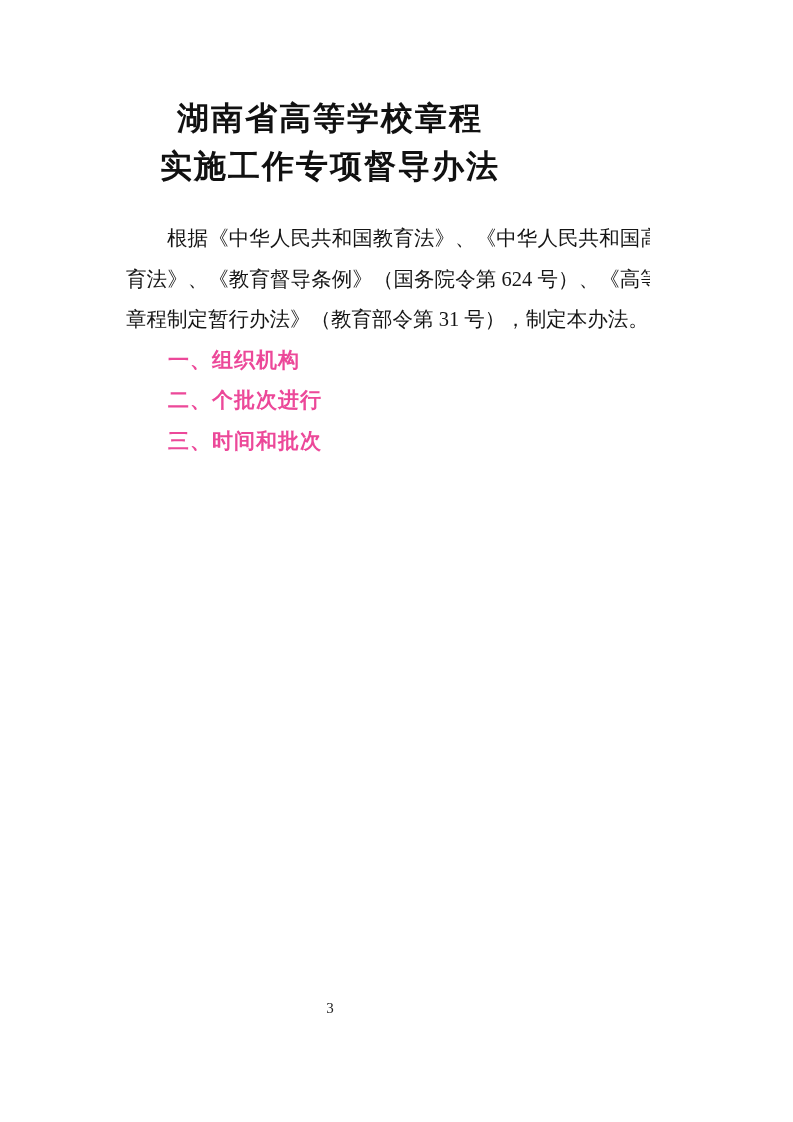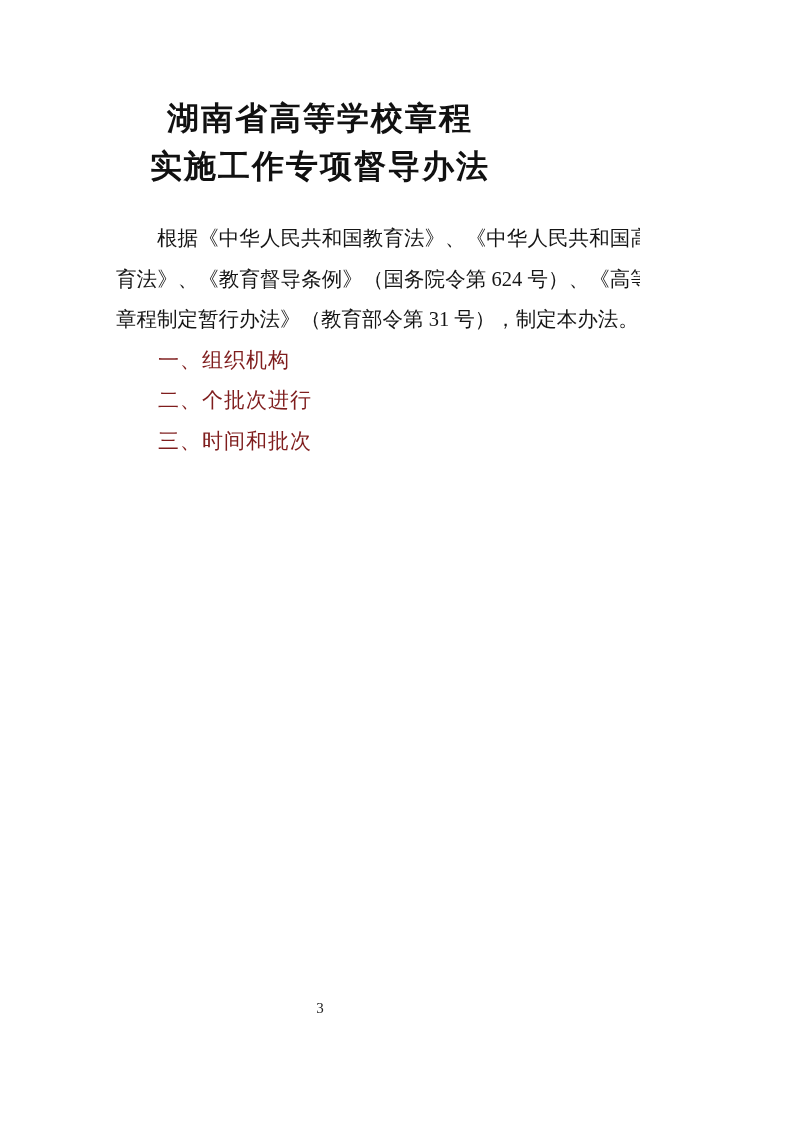--- a/index.html
+++ b/index.html
@@ -7,20 +7,21 @@
     padding: 0;
     background: #ffffff;
   }
   .page {
     position: relative;
     width: 640px;
     height: 1122px;
     background: #ffffff;
     overflow: hidden;
     color: #151515;
+    margin-left: 10px;
   }
   .doc-title {
     position: absolute;
     top: 94px;
     left: 0;
     right: 0;
     text-align: center;
     font-family: "Liberation Sans", "DejaVu Sans", sans-serif;
     font-weight: 700;
     font-size: 32px;
@@ -41,25 +42,25 @@
   }
   .para {
     margin: 0;
     text-indent: 2em;
     word-break: break-all;
   }
   .heading {
     margin: 0;
     text-indent: 2em;
     font-family: "Liberation Sans", "DejaVu Sans", sans-serif;
-    font-weight: 400;
+    font-weight: 700;
     font-size: 21px;
     line-height: 40.5px;
     letter-spacing: 1px;
-    color: #7f1d1d;
+    color: #ec4899;
   }
   .page-number {
     position: absolute;
     top: 1000px;
     left: 0;
     right: 0;
     text-align: center;
     font-family: "Liberation Serif", "DejaVu Serif", serif;
     font-size: 15px;
     color: #222222;

